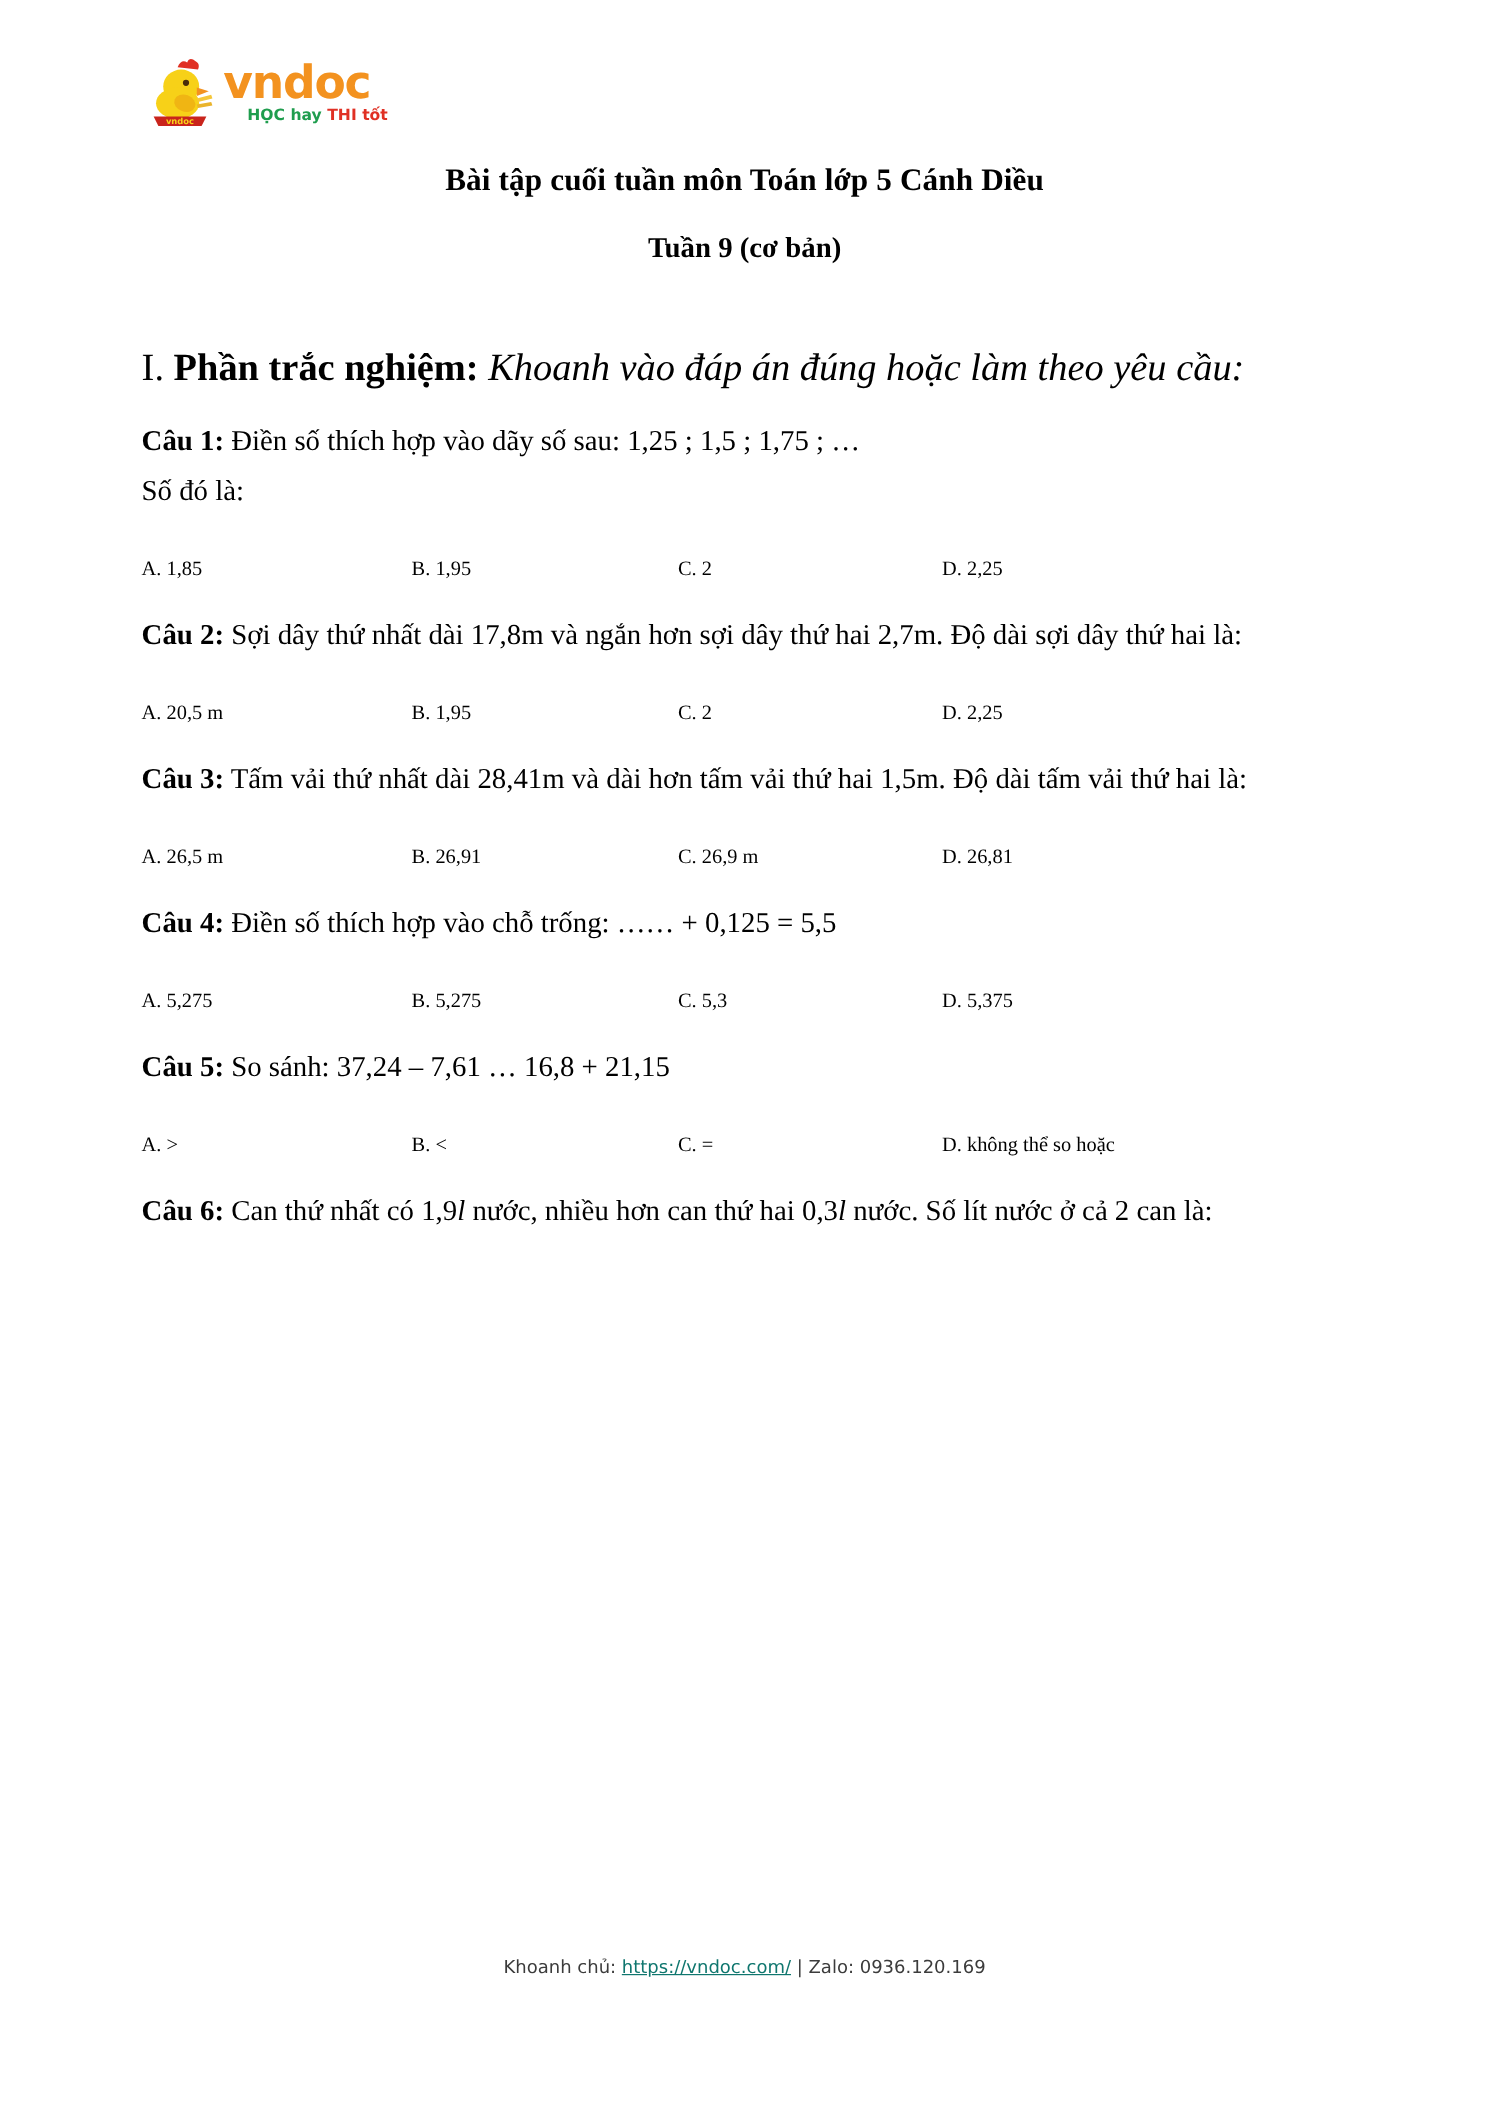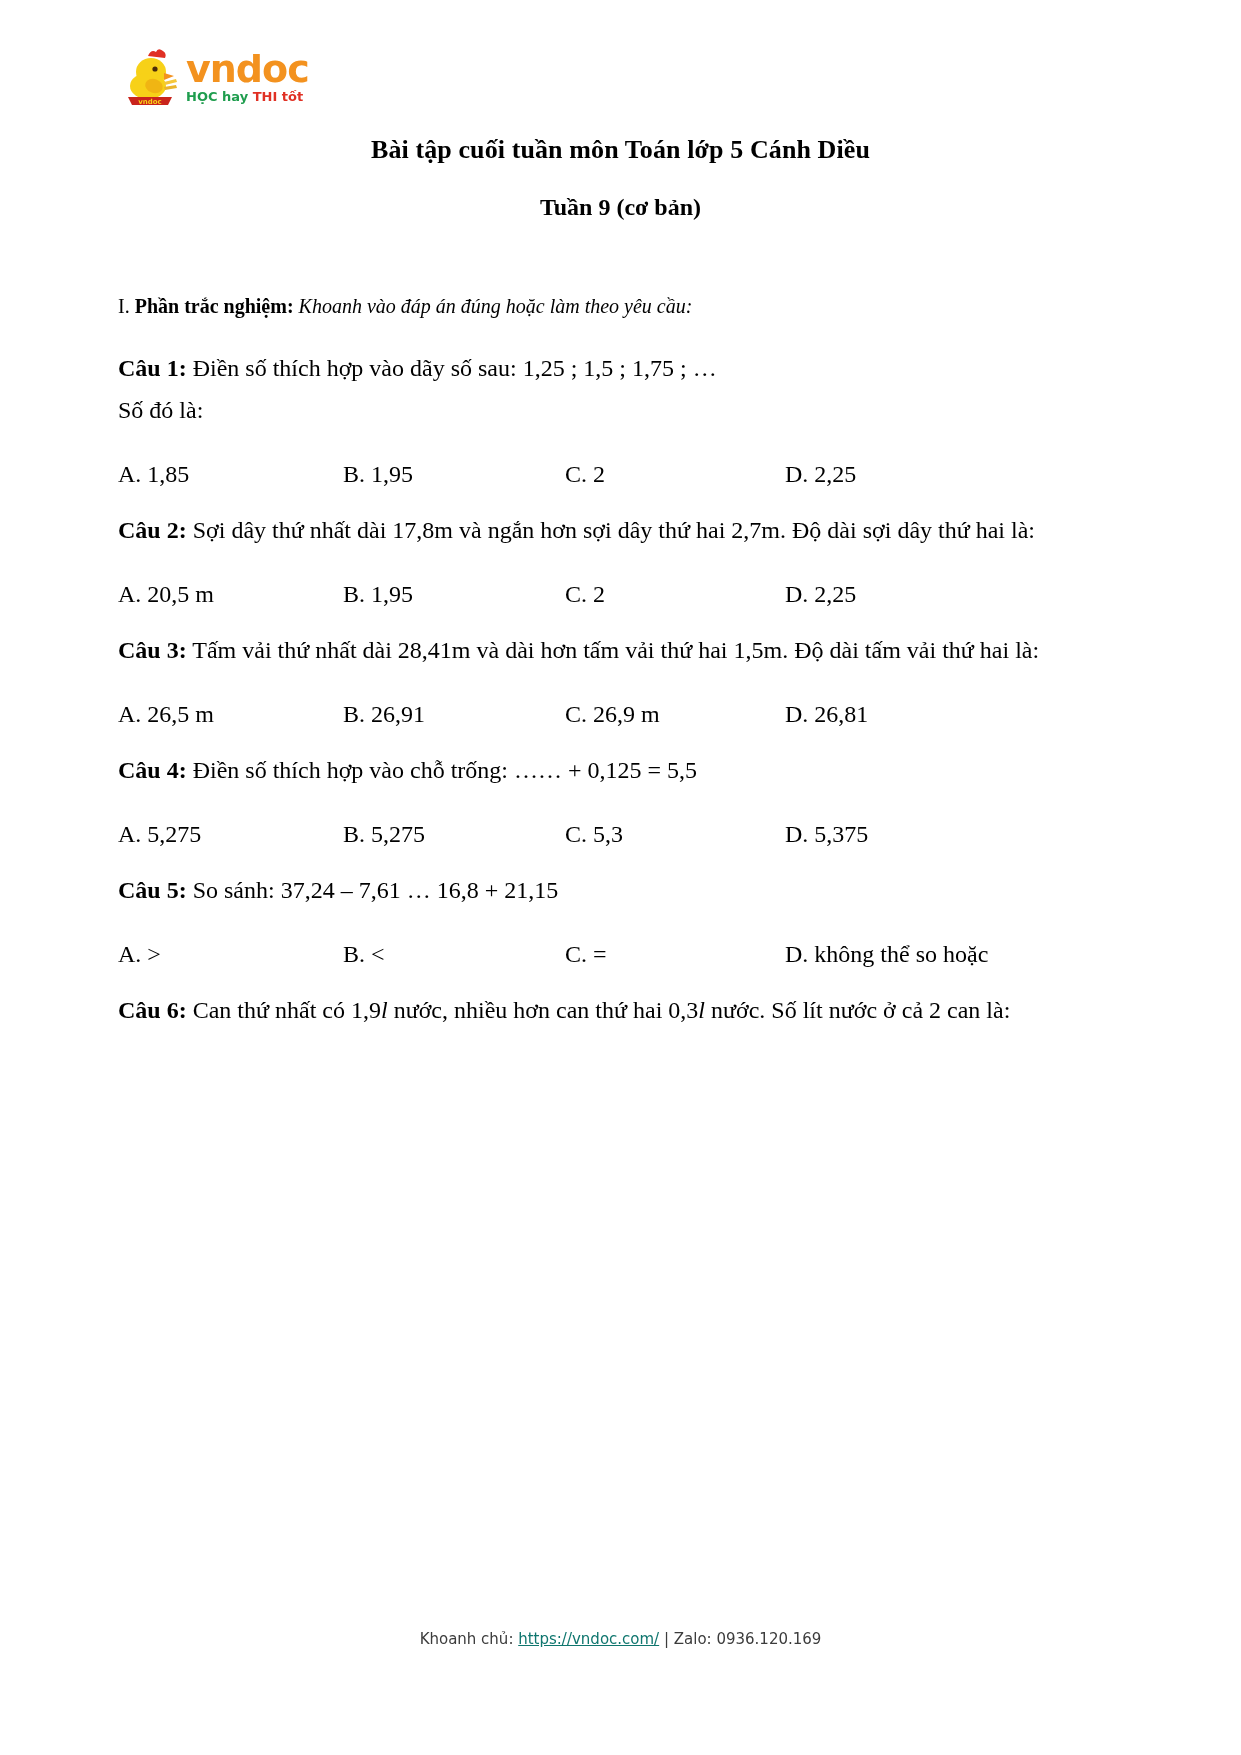--- a/index.html
+++ b/index.html
@@ -54,20 +54,21 @@
     letter-spacing: -1px;
     line-height: 38px;
   }
   .logo-tag {
     font-family: "DejaVu Sans", sans-serif;
     font-size: 13px;
     font-weight: bold;
     line-height: 15px;
     margin-top: 1px;
     white-space: nowrap;
+    margin-left: 20px;
   }
   .tag-hoc { color: #1f9d4e; }
   .tag-hay { color: #1f9d4e; }
   .tag-thi { color: #e03024; }
   .tag-tot { color: #e03024; }
 
   
   .doc-title {
     text-align: center;
     font-size: 26px;
@@ -84,21 +85,21 @@
     margin: 0;
     padding-top: 24px;
     line-height: 32px;
   }
 
   
   .content {
     padding-top: 62px;
   }
   .section-heading {
-    font-size: 20px;
+    font-size: 32px;
     line-height: 42px;
     margin: 0 0 6px 0;
   }
   .section-heading .sh-num { font-weight: normal; }
   .section-heading .sh-bold { font-weight: bold; }
   .section-heading .sh-italic { font-style: italic; }
 
   .question {
     font-size: 24px;
     line-height: 42px;
@@ -111,21 +112,21 @@
     font-size: 24px;
     line-height: 42px;
     margin: 0;
   }
   .unit-l {
     font-style: italic;
   }
 
   .options {
     display: flex;
-    font-size: 24px;
+    font-size: 17px;
     line-height: 42px;
     padding-top: 22px;
   }
   .options .opt {
     flex: none;
   }
   .opt-a { width: 225px; }
   .opt-b { width: 222px; }
   .opt-c { width: 220px; }
   .opt-d { width: auto; }

